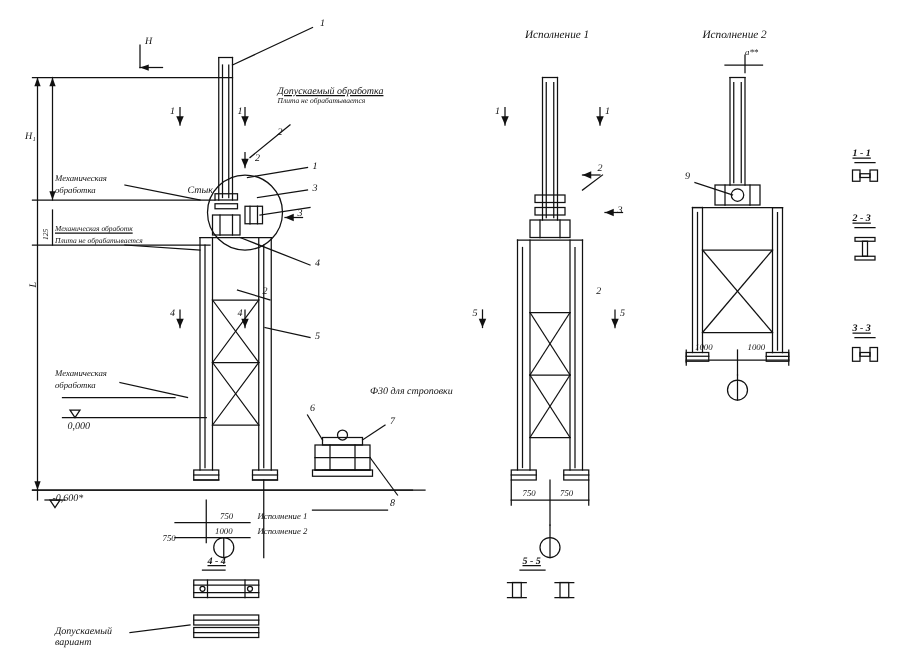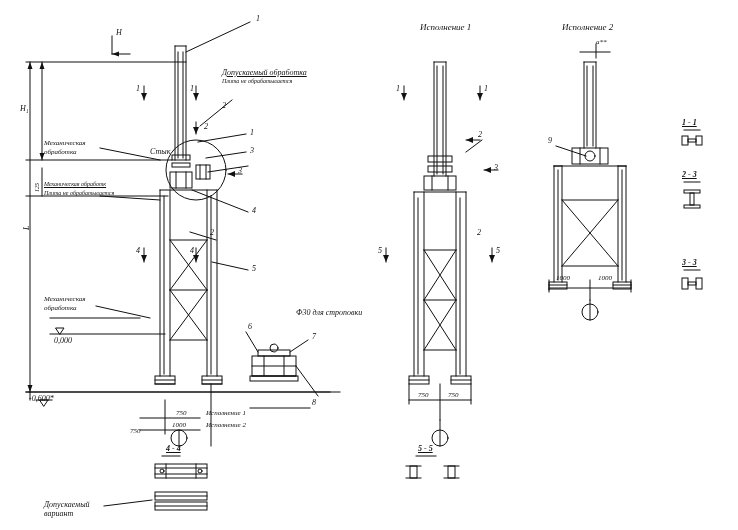--- a/index.html
+++ b/index.html
@@ -352,21 +352,21 @@
   <div class="lbl" style="left:44px; top:509px;">вариант</div>
 
   <div class="lbl md" style="left:420px; top:22px;">Исполнение 1</div>
   <div class="lbl md" style="left:562px; top:22px;">Исполнение 2</div>
 
   <div class="lbl" style="left:116px; top:28px;">H</div>
   <div class="lbl" style="left:20px; top:104px;">H₁</div>
   <div class="lbl vert" style="left:22px; top:230px;">L</div>
   <div class="lbl vert xs" style="left:34px; top:192px;">125</div>
   <div class="lbl" style="left:54px; top:336px;">0,000</div>
-  <div class="lbl" style="left:29px; top:394px;">-0,600*</div>
+  <div class="lbl" style="left:42px; top:394px;">-0,600*</div>
   <div class="lbl sm" style="left:176px; top:409px;">750</div>
   <div class="lbl sm" style="left:172px; top:421px;">1000</div>
   <div class="lbl sm" style="left:130px; top:427px;">750</div>
   <div class="lbl sm" style="left:418px; top:391px;">750</div>
   <div class="lbl sm" style="left:448px; top:391px;">750</div>
   <div class="lbl sm" style="left:556px; top:274px;">1000</div>
   <div class="lbl sm" style="left:598px; top:274px;">1000</div>
   <div class="lbl sm" style="left:596px; top:38px;">a**</div>
 
   <div class="lbl sm" style="left:206px; top:409px;">Исполнение 1</div>

